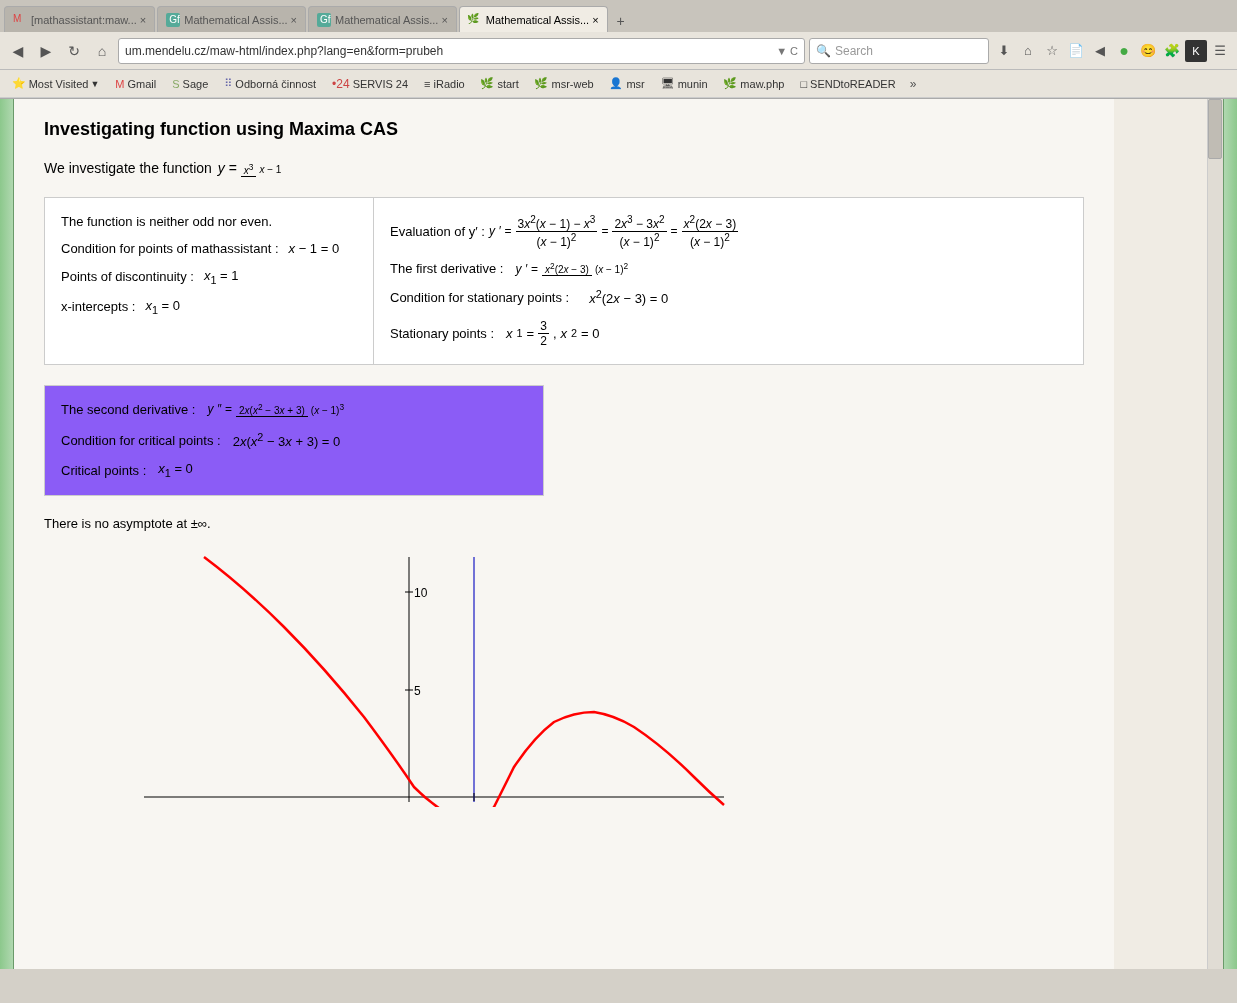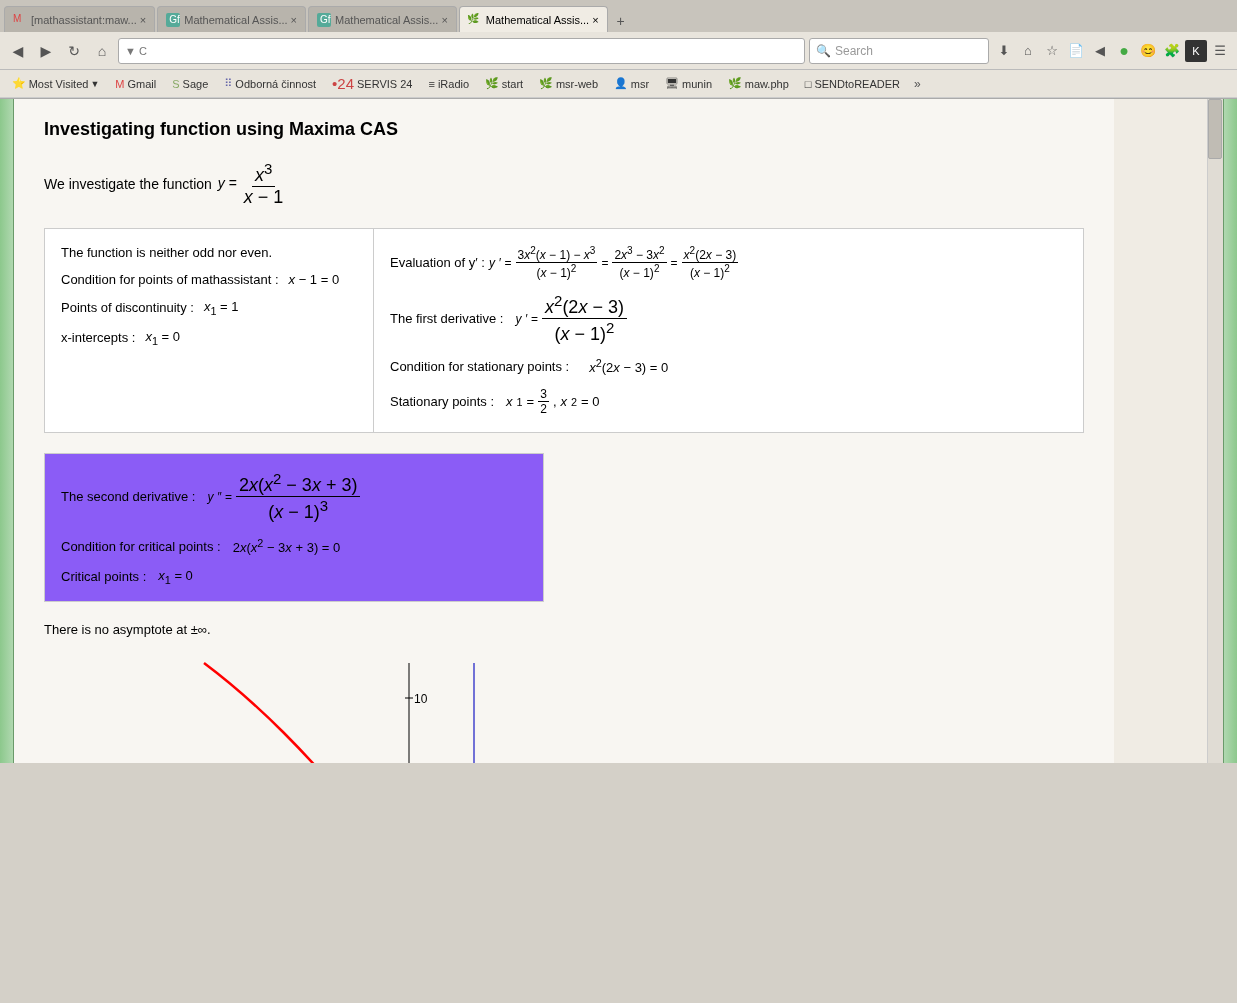--- a/index.html
+++ b/index.html
@@ -44,21 +44,21 @@
     .box-section-wide { border: 1px solid #ccc; padding: 16px; background: #8b5cf6; margin-bottom: 20px; }
     .two-col { display: flex; gap: 0; margin-bottom: 20px; }
     .col-left { border: 1px solid #ccc; padding: 16px; background: white; min-width: 330px; max-width: 380px; }
     .col-right { border: 1px solid #ccc; border-left: none; padding: 16px; background: white; flex: 1; }
 
     .math-line { margin-bottom: 12px; font-size: 13px; display: flex; align-items: center; gap: 6px; }
     .math-line:last-child { margin-bottom: 0; }
     .frac { display: inline-flex; flex-direction: column; align-items: center; vertical-align: middle; font-size: 12px; }
     .frac .num { border-bottom: 1px solid #000; padding: 0 2px; }
     .frac .den { padding: 0 2px; }
-    .frac-big { display: inline-flex; flex-direction: column; align-items: center; vertical-align: middle; font-size: 18px; }
+    .frac-big { display: inline-flex; align-items: center; vertical-align: middle; font-size: 10px; }
     .frac-big .num { border-bottom: 1px solid #000; padding: 0 3px; }
     .frac-big .den { padding: 0 3px; }
 
     .asymptote-line { font-size: 13px; margin-bottom: 16px; }
 
     
     .gmail-icon { color: #d44; }
     .mendelu-icon { color: #5a9; background: #5a9; color: white; padding: 1px 3px; border-radius: 2px; font-size: 9px; }
     .green-tab-icon { color: #5a5; }
   </style>
@@ -91,20 +91,21 @@
 
     <div class="new-tab-btn">+</div>
   </div>
 
   <div class="nav-bar">
     <button class="nav-btn">◀</button>
     <button class="nav-btn">▶</button>
     <button class="nav-btn">↻</button>
     <button class="nav-btn">⌂</button>
     <div class="address-bar">
+      <span class="address-text">um.mendelu.cz/maw-html/index.php?lang=en&amp;form=prubeh</span>
       <div class="address-icons">
         <span>▼</span>
         <span>C</span>
       </div>
     </div>
     <div class="search-bar">
       <span class="search-icon-span">🔍</span>
       <span class="search-placeholder">Search</span>
     </div>
     <div class="nav-icons-right">
@@ -133,21 +134,21 @@
     </div>
     <div class="bookmark-item">
       <span class="bookmark-icon" style="color:#8a6;">S</span>
       <span>Sage</span>
     </div>
     <div class="bookmark-item">
       <span class="bookmark-icon" style="color:#66a;">⠿</span>
       <span>Odborná činnost</span>
     </div>
     <div class="bookmark-item">
-      <span class="bookmark-icon" style="color:#c44;font-size:15px;">•24</span>
+      <span class="bookmark-icon" style="color:#c44;font-size:12px;">•24</span>
       <span>SERVIS 24</span>
     </div>
     <div class="bookmark-item">
       <span class="bookmark-icon">≡</span>
       <span>iRadio</span>
     </div>
     <div class="bookmark-item">
       <span class="bookmark-icon" style="color:#5a5;">🌿</span>
       <span>start</span>
     </div>
@@ -168,21 +169,21 @@
       <span>maw.php</span>
     </div>
     <div class="bookmark-item">
       <span class="bookmark-icon">□</span>
       <span>SENDtoREADER</span>
     </div>
     <div class="bookmarks-overflow">»</div>
   </div>
 </div>
 
-<div class="browser-content" style="height: 664px;">
+<div class="browser-content" style="height: 870px;">
 
   <div style="width:14px; background: linear-gradient(to right, #8cc88c, #b0d8b0); border-right: 1px solid #6a9a6a;"></div>
 
   <div class="main-content" style="position:relative;">
 
     <div class="page-inner" style="margin-right:16px;">
 
       <h1 class="page-title">Investigating function using Maxima CAS</h1>
 
       <div class="function-intro">

